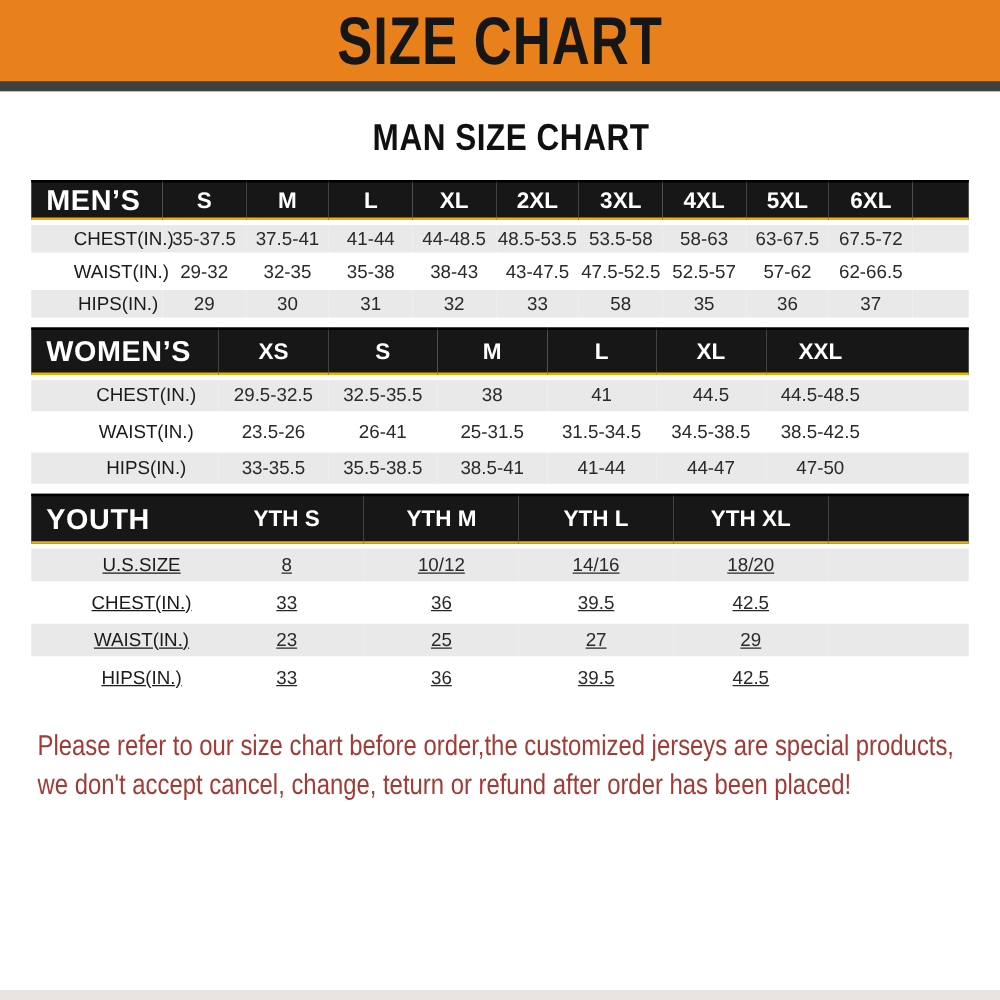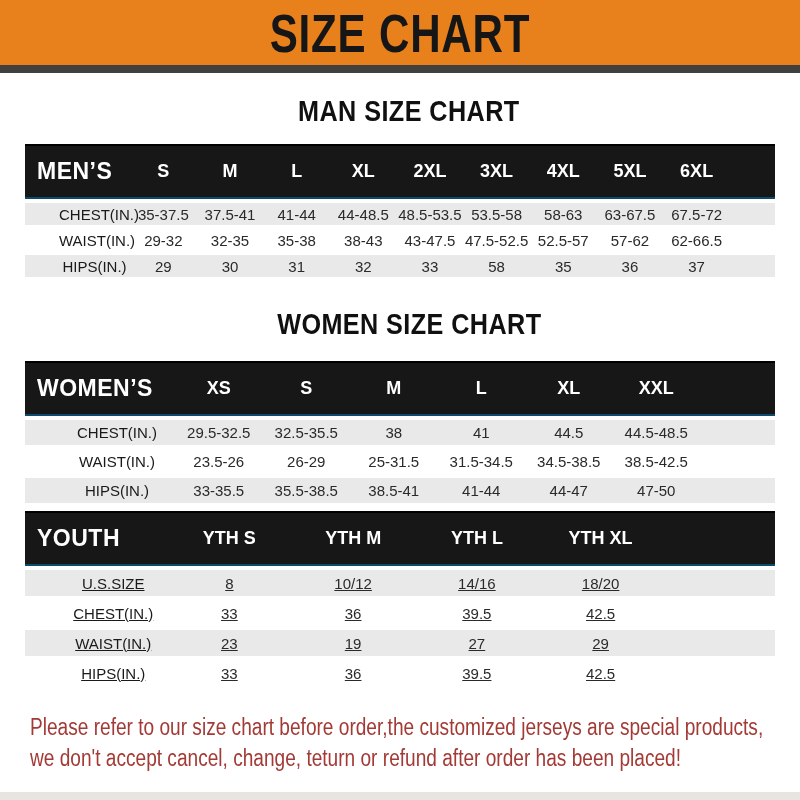--- a/index.html
+++ b/index.html
@@ -51,23 +51,23 @@
     border-collapse:separate;
     border-spacing:0 4px;
     table-layout:fixed;
   }
   table.sz thead th{
     background:var(--bar-bg);
     color:var(--bar-text);
     font-weight:600;
     font-size:18px;
     text-align:center;
-    padding:12px;
+    padding:0;
     border-top:2px solid #000;
-    border-bottom:2px solid #0c4a6e;
+    border-bottom:2px solid #eab308;
     margin-left:40px;
   }
   .tbl-men  thead th{height:32px;}
   .tbl-women thead th{height:38px;}
   .tbl-youth thead th{height:40px;}
   table.sz thead th.lbl{
     font-weight:800;
     font-size:23px;
     letter-spacing:0.5px;
     text-align:left;
@@ -173,21 +173,20 @@
             <td>35</td>
             <td>36</td>
             <td>37</td>
             <td class="fill"></td>
           </tr>
         </tbody>
       </table>
   </section>
 
   <section class="sec-women">
-    <h2><span class="cond">WOMEN SIZE CHART</span></h2>
     <table class="sz tbl-women">
         <thead>
           <tr>
             <th class="lbl">WOMEN’S</th>
             <th>XS</th>
             <th>S</th>
             <th>M</th>
             <th>L</th>
             <th>XL</th>
             <th>XXL</th>
@@ -201,21 +200,21 @@
             <td>32.5-35.5</td>
             <td>38</td>
             <td>41</td>
             <td>44.5</td>
             <td>44.5-48.5</td>
             <td class="fill"></td>
           </tr>
           <tr>
             <td class="lbl">WAIST(IN.)</td>
             <td>23.5-26</td>
-            <td>26-29</td>
+            <td>26-41</td>
             <td>25-31.5</td>
             <td>31.5-34.5</td>
             <td>34.5-38.5</td>
             <td>38.5-42.5</td>
             <td class="fill"></td>
           </tr>
           <tr>
             <td class="lbl">HIPS(IN.)</td>
             <td>33-35.5</td>
             <td>35.5-38.5</td>
@@ -254,21 +253,21 @@
             <td class="lbl">CHEST(IN.)</td>
             <td>33</td>
             <td>36</td>
             <td>39.5</td>
             <td>42.5</td>
             <td class="fill"></td>
           </tr>
           <tr>
             <td class="lbl">WAIST(IN.)</td>
             <td>23</td>
-            <td>19</td>
+            <td>25</td>
             <td>27</td>
             <td>29</td>
             <td class="fill"></td>
           </tr>
           <tr>
             <td class="lbl">HIPS(IN.)</td>
             <td>33</td>
             <td>36</td>
             <td>39.5</td>
             <td>42.5</td>

